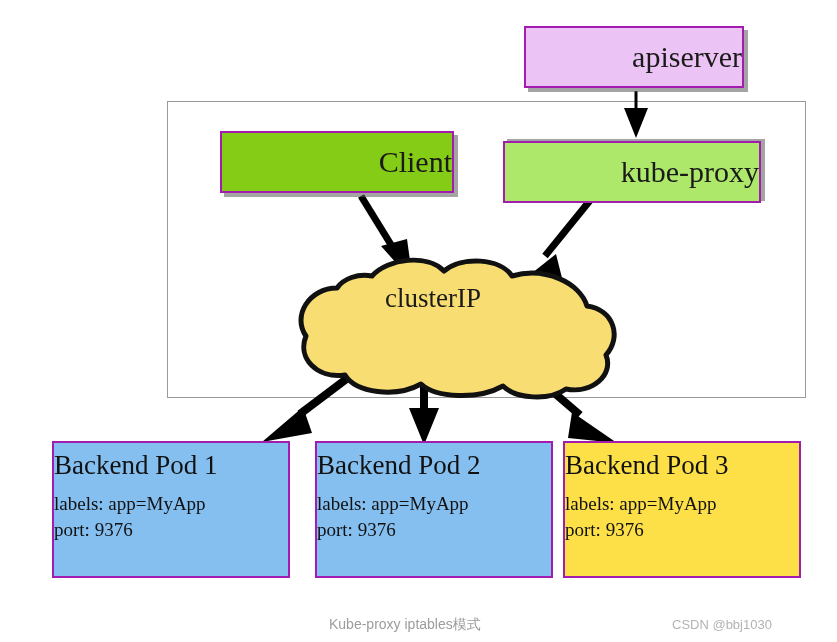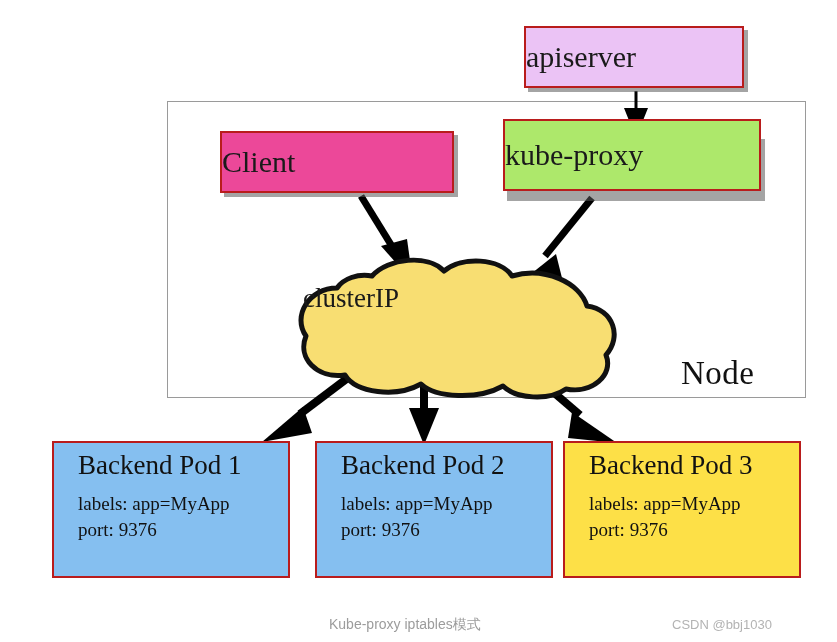--- a/index.html
+++ b/index.html
@@ -33,56 +33,57 @@
   .node-label {
     position: absolute;
     font-family: "Liberation Serif", serif;
     font-size: 33px;
     color: #111111;
     letter-spacing: 0.5px;
   }
   .box {
     position: absolute;
     box-sizing: border-box;
-    border: 2px solid #b91c1c;
+    border: 2px solid #a21caf;
     display: flex;
     align-items: center;
-    justify-content: flex-start;
+    justify-content: flex-end;
     font-family: "Liberation Serif", serif;
     color: #1a1a1a;
   }
   .box-shadow {
     position: absolute;
     background: rgba(90,90,90,0.55);
   }
   .top-box {
     font-size: 30px;
   }
   .pod-box {
     display: block;
-    padding: 8px 12px 0 24px;
+    padding: 8px 12px 0 0;
     font-family: Liberation Serif, serif;
   }
   .pod-title {
     font-size: 27px;
     line-height: 1.05;
     color: #111111;
     white-space: nowrap;
   }
   .pod-line {
     font-size: 19px;
     line-height: 1.35;
     color: #111111;
     white-space: nowrap;
   }
   .pod-line.first {
     margin-top: 12px;
   }
   .cloud-text {
     position: absolute;
+    text-align: center;
     font-family: "Liberation Serif", serif;
     font-size: 27px;
     line-height: 1.18;
     color: #1a1a1a;
     pointer-events: none;
   }
   .caption {
     position: absolute;
     font-family: "Liberation Sans", sans-serif;
     font-size: 14px;
@@ -157,30 +158,29 @@
   <div class="cloud-text" style="left:303px; top:283px; width:260px;">
     <div>clusterIP</div>
   </div>
 
   <div class="box-shadow" style="left:528px; top:30px; width:220px; height:62px;"></div>
   <div class="box top-box" style="left:524px; top:26px; width:220px; height:62px; background:#EBC3F5;">
     <span>apiserver</span>
   </div>
 
   <div class="box-shadow" style="left:224px; top:135px; width:234px; height:62px;"></div>
-  <div class="box top-box" style="left:220px; top:131px; width:234px; height:62px; background:#ec4899;">
+  <div class="box top-box" style="left:220px; top:131px; width:234px; height:62px; background:#84cc16;">
     <span>Client</span>
   </div>
 
   <div class="box-shadow" style="left:507px; top:139px; width:258px; height:62px;"></div>
-  <div class="box top-box" style="left:503px; top:119px; width:258px; height:72px; background:#ADE86B;">
+  <div class="box top-box" style="left:503px; top:141px; width:258px; height:62px; background:#ADE86B;">
     <span>kube-proxy</span>
   </div>
 
-  <div class="node-label" style="left:681px; top:355px;">Node</div>
 
   <div class="box pod-box" style="left:52px; top:441px; width:238px; height:137px; background:#85BFF0;">
     <div class="pod-title">Backend Pod 1</div>
     <div class="pod-line first">labels: app=MyApp</div>
     <div class="pod-line">port: 9376</div>
   </div>
 
   <div class="box pod-box" style="left:307px; top:441px; width:238px; height:137px; background:#85BFF0;margin-left:8px;">
     <div class="pod-title">Backend Pod 2</div>
     <div class="pod-line first">labels: app=MyApp</div>

